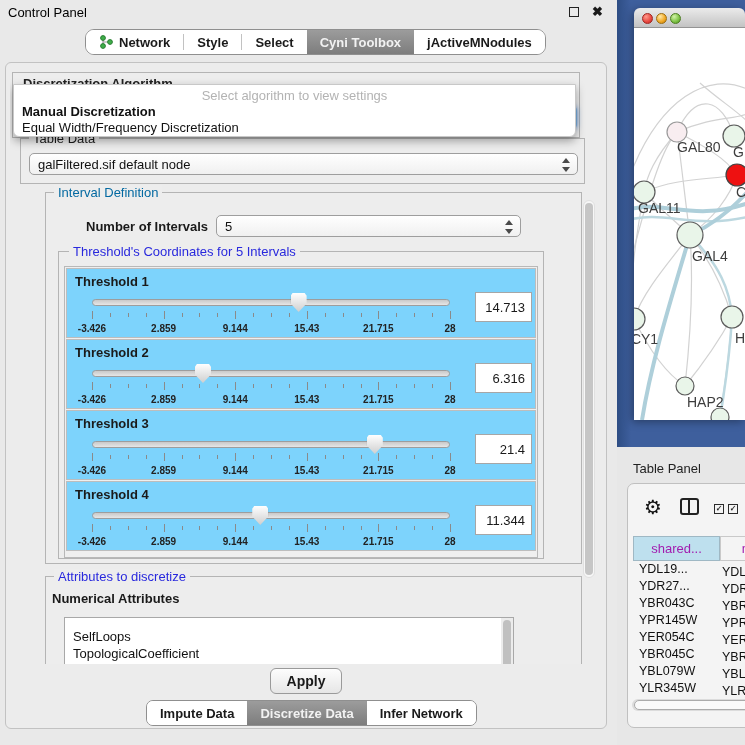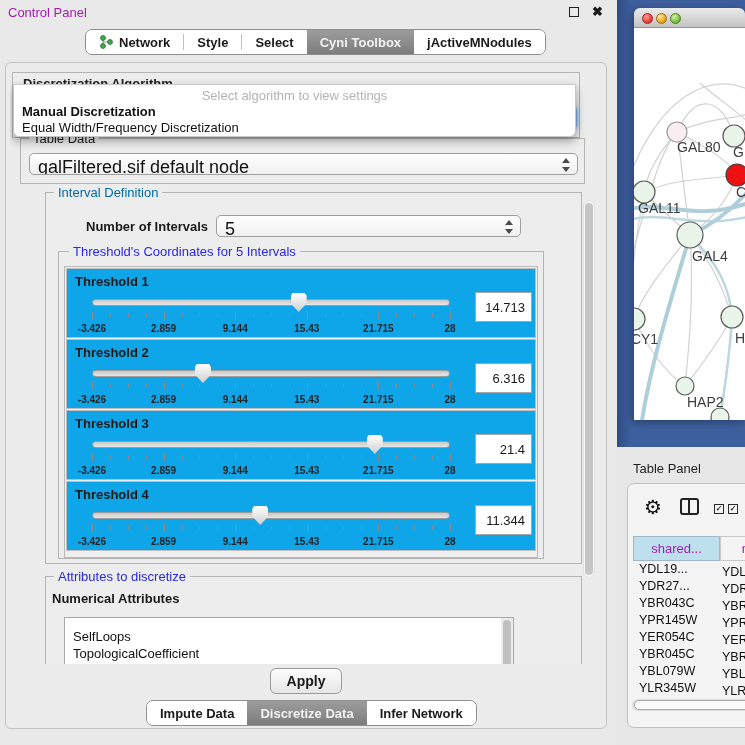--- a/index.html
+++ b/index.html
@@ -2,29 +2,29 @@
 <html><head>
 <meta charset="utf-8">
 <style>
   html,body{margin:0;padding:0;background:#cfcfcf;}
   *{box-sizing:border-box;font-family:"Liberation Sans",sans-serif;}
   #stage{position:relative;width:745px;height:745px;background:#e9e9e9;overflow:hidden;font-size:13px;color:#1a1a1a;}
 
   
   #left-panel{position:absolute;left:0;top:0;width:617px;height:745px;background:#e9e9e9;}
   #cp-titlebar{position:absolute;left:0;top:0;width:617px;height:26px;}
-  #cp-title{position:absolute;left:8px;top:5px;font-size:13px;color:#a21caf;}
+  #cp-title{position:absolute;left:8px;top:5px;font-size:13px;color:#000000;}
   .float-icon{position:absolute;right:38px;top:7px;width:10px;height:10px;border:1.5px solid #222;background:transparent;}
   .close-icon{position:absolute;right:14px;top:4px;font-size:13px;font-weight:bold;color:#1a1a1a;}
 
   .seg-tabs{position:absolute;display:flex;background:#fff;border:1px solid #8f8f8f;border-radius:7px;overflow:hidden;height:26px;align-items:stretch;}
   .seg{display:flex;align-items:center;padding:0 13px;font-weight:bold;font-size:13px;color:#1a1a1a;background:#fff;white-space:nowrap;}
   .seg.sel{background:linear-gradient(#9c9c9c,#7d7d7d);color:#f2f2f2;}
   .seg-sep{width:1px;background:#c2c2c2;margin:4px 0;}
-  #top-tabs{left:85px;top:29px;}
+  #top-tabs{left:85px;top:29px;border-radius:9px;}
   #bottom-tabs{left:146px;top:700px;}
 
   .net-ico{width:15px;height:14px;margin-right:5px;}
 
   #outer-panel{position:absolute;left:5px;top:62px;width:602px;height:667px;background:#ececec;border:1px solid #c2c2c2;border-radius:6px;}
   #inner-content{position:absolute;left:10px;top:66px;width:592px;height:598px;overflow:hidden;}
 
   .groupbox{position:absolute;border:1px solid #b4b4b4;background:#ededed;}
   .group-label{position:absolute;top:-8px;left:8px;background:#ededed;padding:0 4px;font-size:13px;white-space:nowrap;}
   .gl-green{color:#0369a1;}
@@ -36,35 +36,35 @@
   #algo-combo{position:absolute;left:8px;top:32px;width:556px;height:25px;background:#fff;border:2px solid #7ab0e0;border-radius:6px;box-shadow:0 0 5px rgba(70,130,210,.85);}
 
   
   #algo-popup{position:absolute;left:3px;top:18px;width:563px;height:53px;background:#fff;border:1px solid #c8c8c8;border-radius:0 0 6px 6px;box-shadow:0 4px 10px rgba(0,0,0,.35);z-index:50;}
   .popup-prompt{position:absolute;left:0;top:3px;width:100%;text-align:center;color:#b3b3b3;font-size:13px;}
   .popup-item{position:absolute;left:8px;font-size:13px;color:#111;white-space:nowrap;}
   .popup-item.b{font-weight:bold;}
 
   
   #tabledata-group{left:10px;top:72px;width:565px;height:46px;}
-  .combo{position:relative;background:linear-gradient(#ffffff,#f0f0f0);border:1px solid #9e9e9e;border-radius:5px;height:22px;font-size:18px;color:#111;padding:3px 22px 0 8px;white-space:nowrap;overflow:hidden;}
+  .combo{position:relative;background:linear-gradient(#ffffff,#f0f0f0);border:1px solid #9e9e9e;border-radius:5px;height:22px;font-size:13px;color:#111;padding:3px 22px 0 8px;white-space:nowrap;overflow:hidden;}
   .stepper{position:absolute;right:7px;top:4px;width:8px;height:14px;}
   .stepper:before,.stepper:after{content:"";position:absolute;left:0;border-left:4px solid transparent;border-right:4px solid transparent;}
   .stepper:before{top:0;border-bottom:5px solid #4a4a4a;}
   .stepper:after{bottom:0;border-top:5px solid #4a4a4a;}
   #tabledata-combo{position:absolute;left:8px;top:14px;width:549px;}
 
   
   #interval-group{left:35px;top:126px;width:537px;height:372px;}
   #noi-label{position:absolute;left:40px;top:26px;font-weight:bold;}
   #noi-combo{position:absolute;left:170px;top:22px;width:305px;}
   #thresholds-group{position:absolute;left:12px;top:58px;width:486px;height:308px;border:1px solid #b4b4b4;}
   #thresholds-title{position:absolute;top:-8px;left:10px;background:#ededed;padding:0 4px;color:#2929dd;}
   #threshold-rows{position:absolute;left:5px;top:14px;width:474px;height:292px;border:1px solid #b8b8b8;background:#efefef;padding:1px;}
-  .th-row{position:relative;width:470px;height:70px;border:1px solid #bdbdbd;background:#0ea5e9;margin-bottom:1px;}
+  .th-row{position:relative;width:470px;height:70px;border:1px solid #bdbdbd;background:#7dd3fc;margin-bottom:1px;}
   .th-label{position:absolute;left:8px;top:5px;font-weight:bold;font-size:13px;}
   .th-slider{position:absolute;left:25px;top:24px;width:358px;height:40px;}
   .track{position:absolute;left:0;right:0;top:6px;height:7px;border:1px solid #9d9d9d;border-radius:5px;background:linear-gradient(#c9c9c9,#e6e6e6);}
   .thumb{position:absolute;top:0px;width:16px;height:19px;background:linear-gradient(#fefefe,#cfcfcf);clip-path:polygon(12% 0,88% 0,100% 14%,100% 55%,50% 100%,0 55%,0 14%);filter:drop-shadow(0 0 1px #777);}
   .ticks{position:absolute;left:0;right:0;top:18px;height:9px;}
   .tick{position:absolute;top:2px;width:1px;height:4px;background:#8a8a8a;}
   .tick.major{top:0;height:8px;}
   .tick-labels{position:absolute;left:0;right:0;top:30px;height:12px;}
   .tick-lab{position:absolute;transform:translateX(-50%);font-size:10px;font-weight:bold;color:#222;white-space:nowrap;}
   .value-box{position:absolute;left:408px;top:23px;width:57px;height:30px;background:#fff;border:1px solid #a6a6a6;font-size:13px;text-align:right;padding:7px 6px 0 0;}

